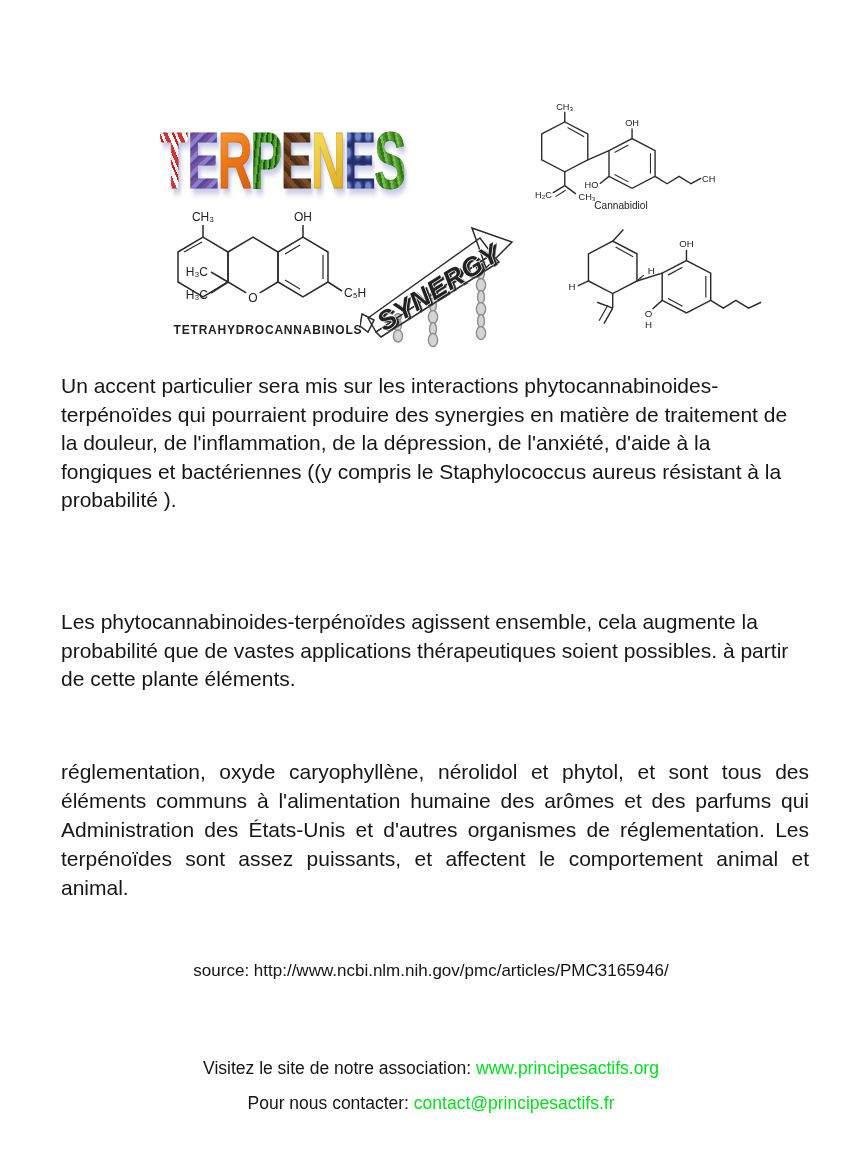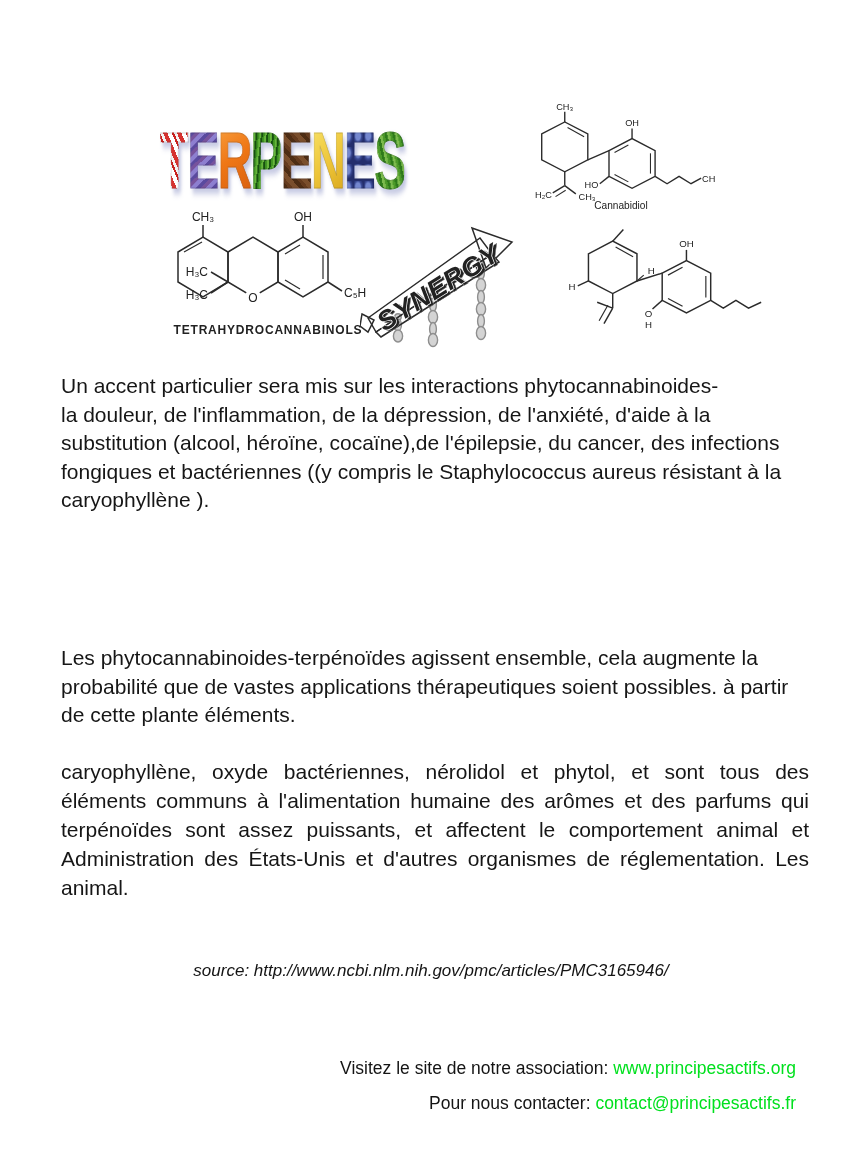--- a/index.html
+++ b/index.html
@@ -33,28 +33,28 @@
   .cap-sans{font-size:11px;fill:#555;}
   #cbd1{left:503px;top:98px;}
   #thc{left:148px;top:202px;}
   #synergy{left:360px;top:200px;}
   #cbd2{left:538px;top:214px;}
 
   
   .para{position:absolute;left:61px;width:748px;font-size:21px;line-height:28.5px;}
   .para .line{white-space:nowrap;}
   #para1{top:372px;}
-  #para2{top:608px;margin-top:36px;}
+  #para2{top:608px;}
   #para3{top:757px;line-height:29px;}
   #para3 .jline{white-space:normal;text-align:justify;text-align-last:justify;}
   #source{position:absolute;left:57px;top:961px;width:748px;text-align:center;
-          font-size:17px;color:#141414;font-style:italic;}
-
-  
-  #footer{position:absolute;left:48px;top:1051px;width:748px;text-align:right;
+          font-size:17px;color:#141414;}
+
+  
+  #footer{position:absolute;left:57px;top:1051px;width:748px;text-align:center;
           font-size:17.5px;color:#141414;}
   .fline{line-height:35px;}
   .glink{color:#00e01e;text-decoration:none;cursor:pointer;}
 </style>
 </head>
 <body>
 
 <div class="page">
 
   <div id="logo">
@@ -171,37 +171,37 @@
     <text class="atom-s" x="114" y="117" text-anchor="middle">H</text>
     <polyline points="178,88 191,96 204,88 217,96 230,90"></polyline>
     <line x1="77" y1="81" x2="77" y2="96"></line>
     <line x1="77" y1="96" x2="61" y2="90"></line>
     <line x1="77" y1="96" x2="68" y2="112"></line>
     <line class="thin" x1="72" y1="93" x2="63" y2="109"></line>
   </svg>
 
   <div id="para1" class="para">
     <div class="line">Un accent particulier sera mis sur les interactions phytocannabinoides-</div>
+    <div class="line">terpénoïdes qui pourraient produire des synergies en matière de traitement de</div>
     <div class="line">la douleur, de l'inflammation, de la dépression, de l'anxiété, d'aide à la</div>
-    <div class="line">substitution (alcool, héroïne, cocaïne),de l'épilepsie, du cancer, des infections</div>
     <div class="line">fongiques et bactériennes ((y compris le Staphylococcus aureus résistant à la</div>
-    <div class="line">caryophyllène ).</div>
+    <div class="line">probabilité ).</div>
   </div>
 
   <div id="para2" class="para">
     <div class="line">Les phytocannabinoides-terpénoïdes agissent ensemble, cela augmente la</div>
     <div class="line">probabilité que de vastes applications thérapeutiques soient possibles. à partir</div>
     <div class="line">de cette plante éléments.</div>
   </div>
 
   <div id="para3" class="para">
-    <div class="jline">caryophyllène, oxyde bactériennes, nérolidol et phytol, et sont tous des</div>
+    <div class="jline">réglementation, oxyde caryophyllène, nérolidol et phytol, et sont tous des</div>
     <div class="jline">éléments communs à l'alimentation humaine  des arômes et des parfums qui</div>
+    <div class="jline">Administration des États-Unis et d'autres organismes de réglementation. Les</div>
     <div class="jline">terpénoïdes sont assez puissants, et affectent le comportement animal et</div>
-    <div class="jline">Administration des États-Unis et d'autres organismes de réglementation. Les</div>
     <div class="line">animal.</div>
   </div>
 
   <div id="source">source: http://www.ncbi.nlm.nih.gov/pmc/articles/PMC3165946/</div>
 
   <div id="footer">
     <div class="fline">
       <span>Visitez le site de notre association: </span><a class="glink">www.principesactifs.org</a>
     </div>
     <div class="fline">

